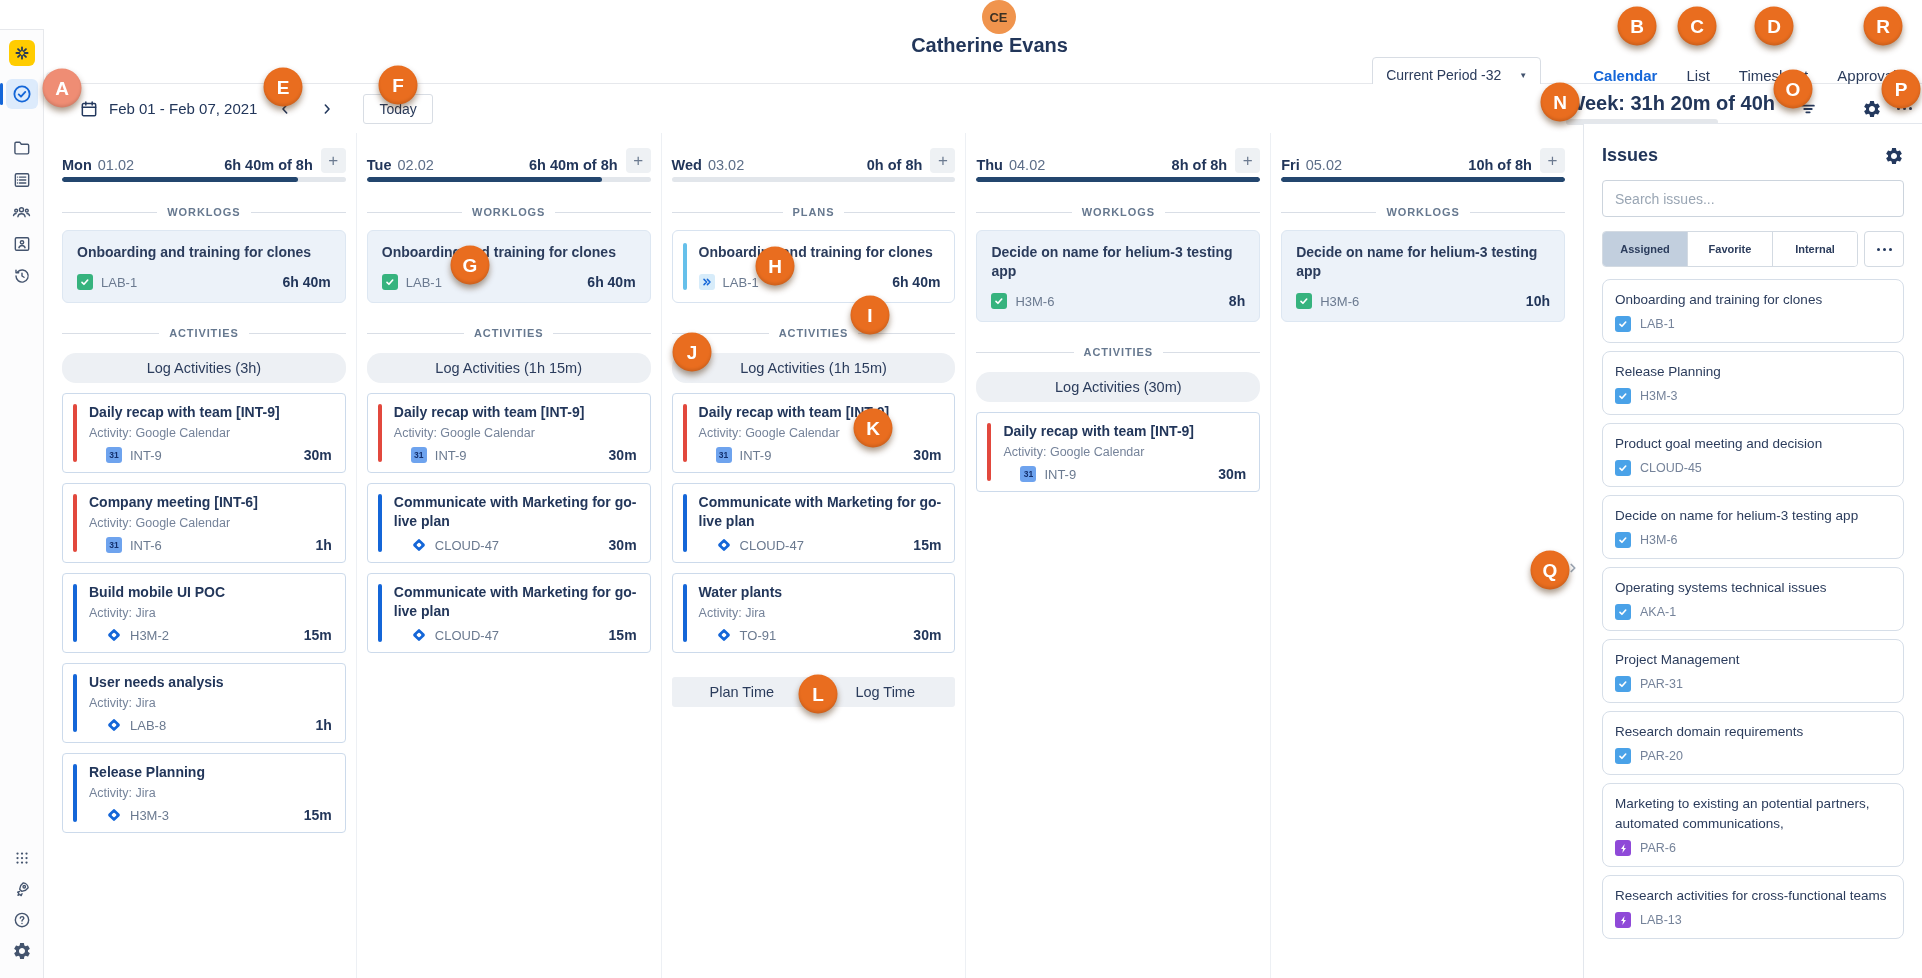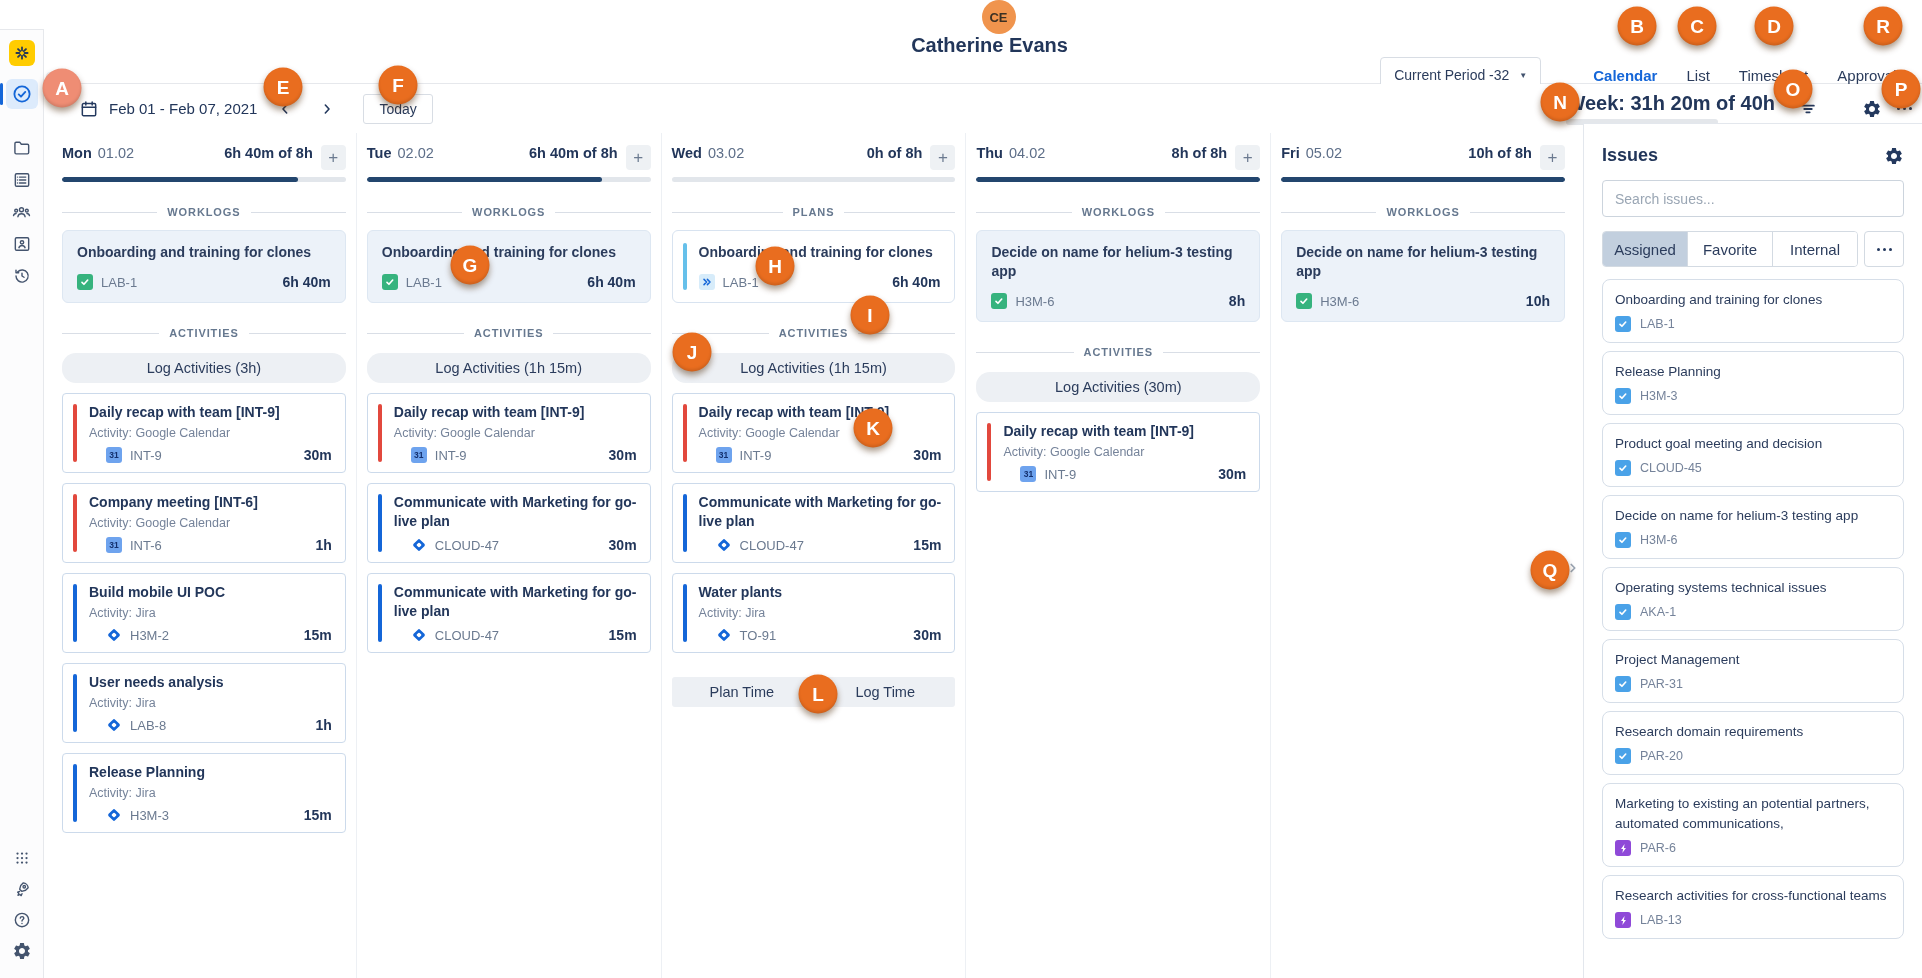--- a/index.html
+++ b/index.html
@@ -25,21 +25,21 @@
               border:1px solid #e6e8ec;border-radius:4px;display:flex;align-items:center;justify-content:center;z-index:3;}
 
   
   .header{position:absolute;left:44px;right:0;top:0;height:84px;border-bottom:1px solid #e6e8ec;
           display:flex;align-items:center;box-sizing:border-box;background:#fff;flex-direction:column;}
   .avatar{margin-left:31px;width:34px;height:34px;border-radius:50%;background:#f0944d;
           display:flex;align-items:center;justify-content:center;font-size:13px;font-weight:bold;color:#3b3023;flex:none;}
   .user-name{margin-left:13px;font-size:20px;font-weight:bold;color:#22365a;}
   .header-right{margin-left:auto;display:flex;align-items:center;padding-right:10px;}
   .period-btn{height:34px;border:1px solid #d8dde4;border-radius:4px;background:#fff;display:flex;
-              align-items:center;padding:0 13px;font-size:14px;color:#2b3c5c;margin-right:52px;cursor:pointer;}
+              align-items:center;padding:0 13px;font-size:14px;color:#2b3c5c;margin-right:52px;cursor:pointer;gap:8px;}
   .period-btn .caret{margin-left:10px;font-size:8px;color:#42526e;}
   .nav-tabs{display:flex;align-items:center;gap:29px;margin-right:8px;}
   .nav-tab{font-size:15px;color:#2b3c5c;cursor:pointer;}
   .nav-tab.active{color:#1466d8;font-weight:bold;}
 
   
   .subheader{position:absolute;left:44px;right:0;top:84px;height:49px;display:flex;align-items:center;background:#fff;}
   .sub-left{display:flex;align-items:center;margin-left:34px;}
   .date-range{margin-left:9px;font-size:15px;color:#22365a;}
   .nav-chevrons{display:flex;align-items:center;margin-left:16px;gap:18px;}
@@ -56,21 +56,21 @@
   .tool-icon.gear{margin-right:14px;}
   .dots{display:flex;gap:3px;align-items:center;}
   .dots i{width:3px;height:3px;border-radius:50%;background:#24395e;}
 
   
   .board{position:absolute;left:44px;top:133px;width:1539px;bottom:0;box-sizing:border-box;
          padding:0 18px;display:flex;}
   .day{flex:1;padding:0 10px;border-right:1px solid #edf0f4;display:flex;flex-direction:column;min-width:0;}
   .day:first-child{padding-left:0;}
   .day:last-child{border-right:none;padding-right:0;}
-  .day-header{display:flex;align-items:flex-start;height:28px;margin-top:12px;}
+  .day-header{display:flex;align-items:flex-end;height:28px;margin-top:12px;}
   .day-name{font-size:14.5px;font-weight:bold;color:#22365a;}
   .day-date{margin-left:6px;font-size:14.5px;color:#5d6e88;}
   .day-hours{margin-left:auto;font-size:14.5px;font-weight:bold;color:#22365a;margin-right:8px;white-space:nowrap;}
   .add-btn{width:25px;height:25px;flex:none;background:#eef1f4;border-radius:4px;color:#6b7a90;
            font-size:17px;display:flex;align-items:center;justify-content:center;cursor:pointer;}
   .day-track{margin-top:4px;height:5px;border-radius:3px;background:#e2e6eb;overflow:hidden;}
   .day-fill{height:100%;border-radius:3px;background:#23466e;}
   .section-div{margin-top:24px;display:flex;align-items:center;gap:10px;}
   .section-div .line{flex:1;height:1px;background:#d9dee6;}
   .section-div .lbl{font-size:11px;font-weight:bold;letter-spacing:.9px;color:#66788f;}
@@ -107,22 +107,22 @@
           border-left:1px solid #e3e7ed;border-top:1px solid #e3e7ed;padding:0 18px;overflow:hidden;}
   .issues-head{margin-top:21px;display:flex;align-items:center;}
   .issues-title{font-size:18px;font-weight:bold;color:#22365a;}
   .issues-gear{margin-left:auto;width:20px;height:20px;cursor:pointer;}
   .issues-search{margin-top:14px;}
   .issues-search input{width:100%;height:37px;box-sizing:border-box;border:1px solid #ccd4dd;border-radius:4px;
           padding:0 12px;font-size:14px;color:#24395e;font-family:"Liberation Sans",sans-serif;outline:none;}
   .issues-search input::placeholder{color:#9aa6b4;}
   .issue-tabs{margin-top:14px;display:flex;gap:6px;height:36px;}
   .seg-group{flex:1;display:flex;border:1px solid #d3dae2;border-radius:4px;overflow:hidden;}
-  .seg{flex:1;display:flex;align-items:center;justify-content:center;font-size:15px;color:#2b3c5c;
-       background:#fff;cursor:pointer;border-right:1px solid #d3dae2;}
+  .seg{flex:1;display:flex;align-items:center;justify-content:center;font-size:11px;color:#2b3c5c;
+       background:#fff;cursor:pointer;border-right:1px solid #d3dae2;font-weight:bold;}
   .seg:last-child{border-right:none;}
   .seg.selected{background:#c2cfde;}
   .more-btn{width:38px;border:1px solid #d3dae2;border-radius:4px;background:#fff;display:flex;gap:3px;
             align-items:center;justify-content:center;cursor:pointer;}
   .more-btn i{width:3px;height:3px;border-radius:50%;background:#24395e;}
   .issue-list{margin-top:12px;display:flex;flex-direction:column;gap:8px;}
   .issue-card{border:1px solid #d6dee8;border-radius:8px;background:#fff;padding:10px 12px;cursor:pointer;}
   .issue-card .i-title{font-size:13.5px;line-height:20px;color:#2b3c5c;}
   .issue-card .card-row{margin-top:6px;display:flex;align-items:center;}
   .issue-card .issue-key{margin-left:9px;font-size:12.5px;color:#75839a;}

